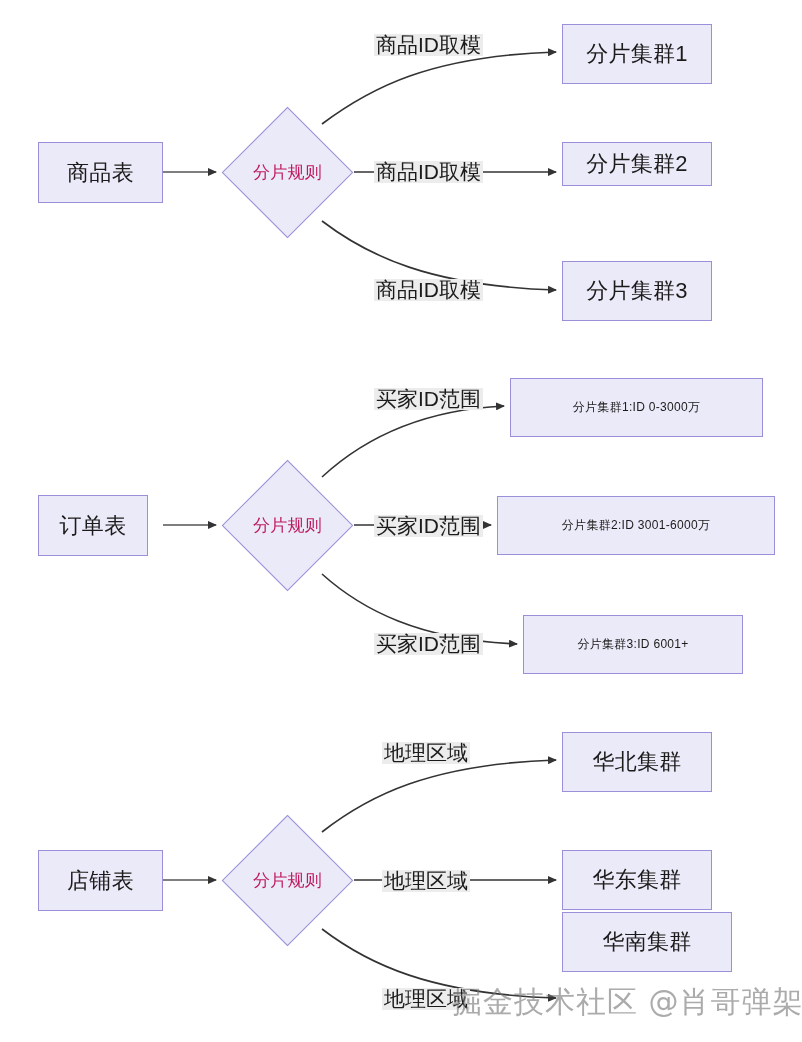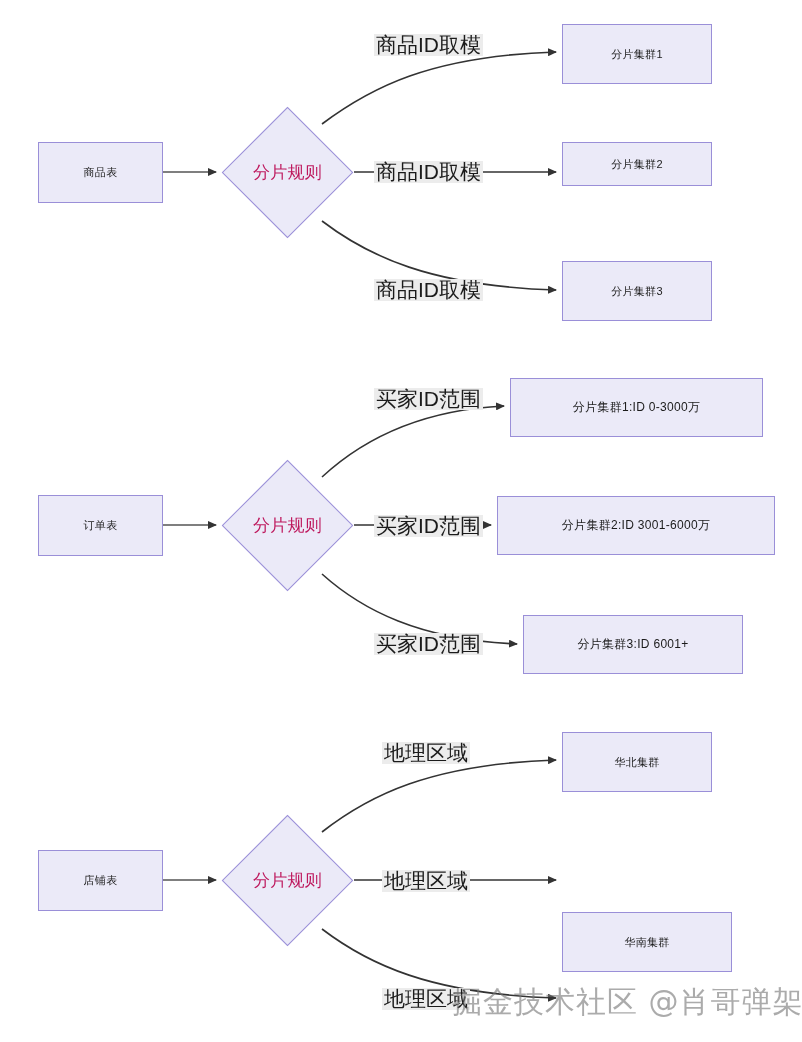--- a/index.html
+++ b/index.html
@@ -29,21 +29,21 @@
   }
   .node {
     position: absolute;
     box-sizing: border-box;
     background: #ebeaf8;
     border: 1.4px solid #9a8fd8;
     display: flex;
     align-items: center;
     justify-content: center;
     color: #1b1b1b;
-    font-size: 11px;
+    font-size: 22px;
     letter-spacing: 0.3px;
     white-space: nowrap;
   }
   .node.wide { font-size: 12px; }
   .diamond {
     position: absolute;
     box-sizing: border-box;
     background: #ebeaf8;
     border: 1.4px solid #9a8fd8;
     transform: rotate(45deg);
@@ -124,21 +124,21 @@
     <span>分片集群2</span>
   </div>
   <div class="node" style="left:562px; top:261px; width:150px; height:60px;">
     <span>分片集群3</span>
   </div>
 
   <div class="edge-label" style="left:374px; top:34px;">商品ID取模</div>
   <div class="edge-label" style="left:374px; top:161px;">商品ID取模</div>
   <div class="edge-label" style="left:374px; top:279px;">商品ID取模</div>
 
-  <div class="node" style="left:38px; top:495px; width:125px; height:61px;">
+  <div class="node" style="left:38px; top:495px; width:110px; height:61px;">
     <span>订单表</span>
   </div>
 
   <div class="diamond" style="left:241px; top:479px; width:93px; height:93px;"></div>
   <div class="diamond-label" style="left:222px; top:510px; width:131px; height:30px;">分片规则</div>
 
   <div class="node wide" style="left:510px; top:378px; width:253px; height:59px;">
     <span>分片集群1:ID 0-3000万</span>
   </div>
   <div class="node wide" style="left:497px; top:496px; width:278px; height:59px;">
@@ -155,20 +155,23 @@
   <div class="node" style="left:38px; top:850px; width:125px; height:61px;">
     <span>店铺表</span>
   </div>
 
   <div class="diamond" style="left:241px; top:834px; width:93px; height:93px;"></div>
   <div class="diamond-label" style="left:222px; top:865px; width:131px; height:30px;">分片规则</div>
 
   <div class="node" style="left:562px; top:732px; width:150px; height:60px;">
     <span>华北集群</span>
   </div>
+  <div class="node" style="left:562px; top:850px; width:150px; height:60px;">
+    <span>华东集群</span>
+  </div>
   <div class="node" style="left:562px; top:912px; width:170px; height:60px;">
     <span>华南集群</span>
   </div>
 
   <div class="edge-label" style="left:382px; top:742px;">地理区域</div>
   <div class="edge-label" style="left:382px; top:870px;">地理区域</div>
   <div class="edge-label" style="left:382px; top:988px;">地理区域</div>
 
   <div class="watermark" style="left:452px; top:982px;">掘金技术社区 @肖哥弹架构</div>
 

